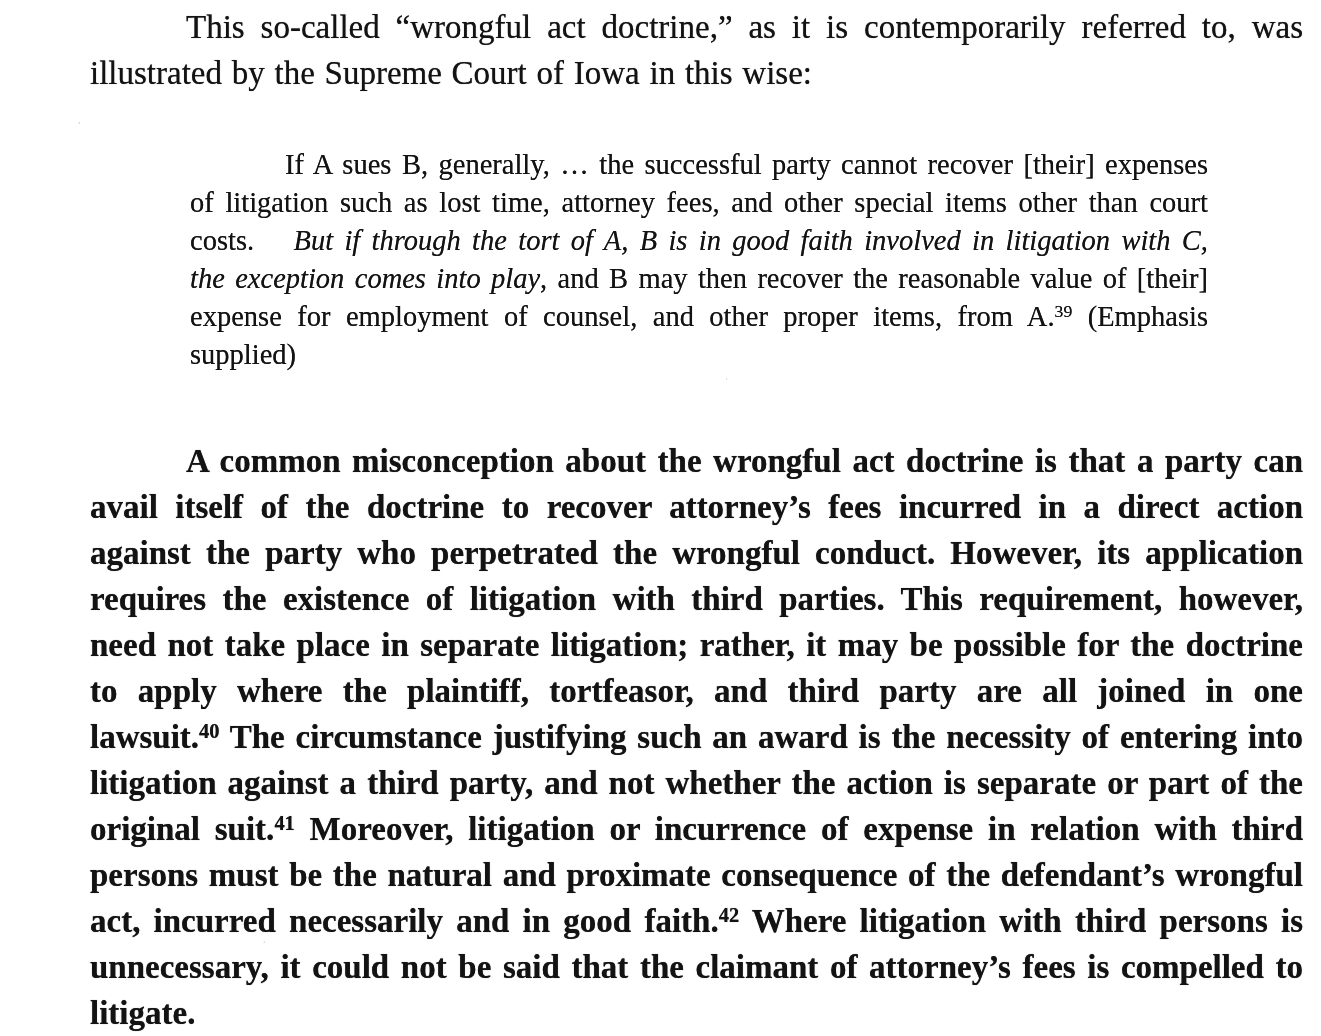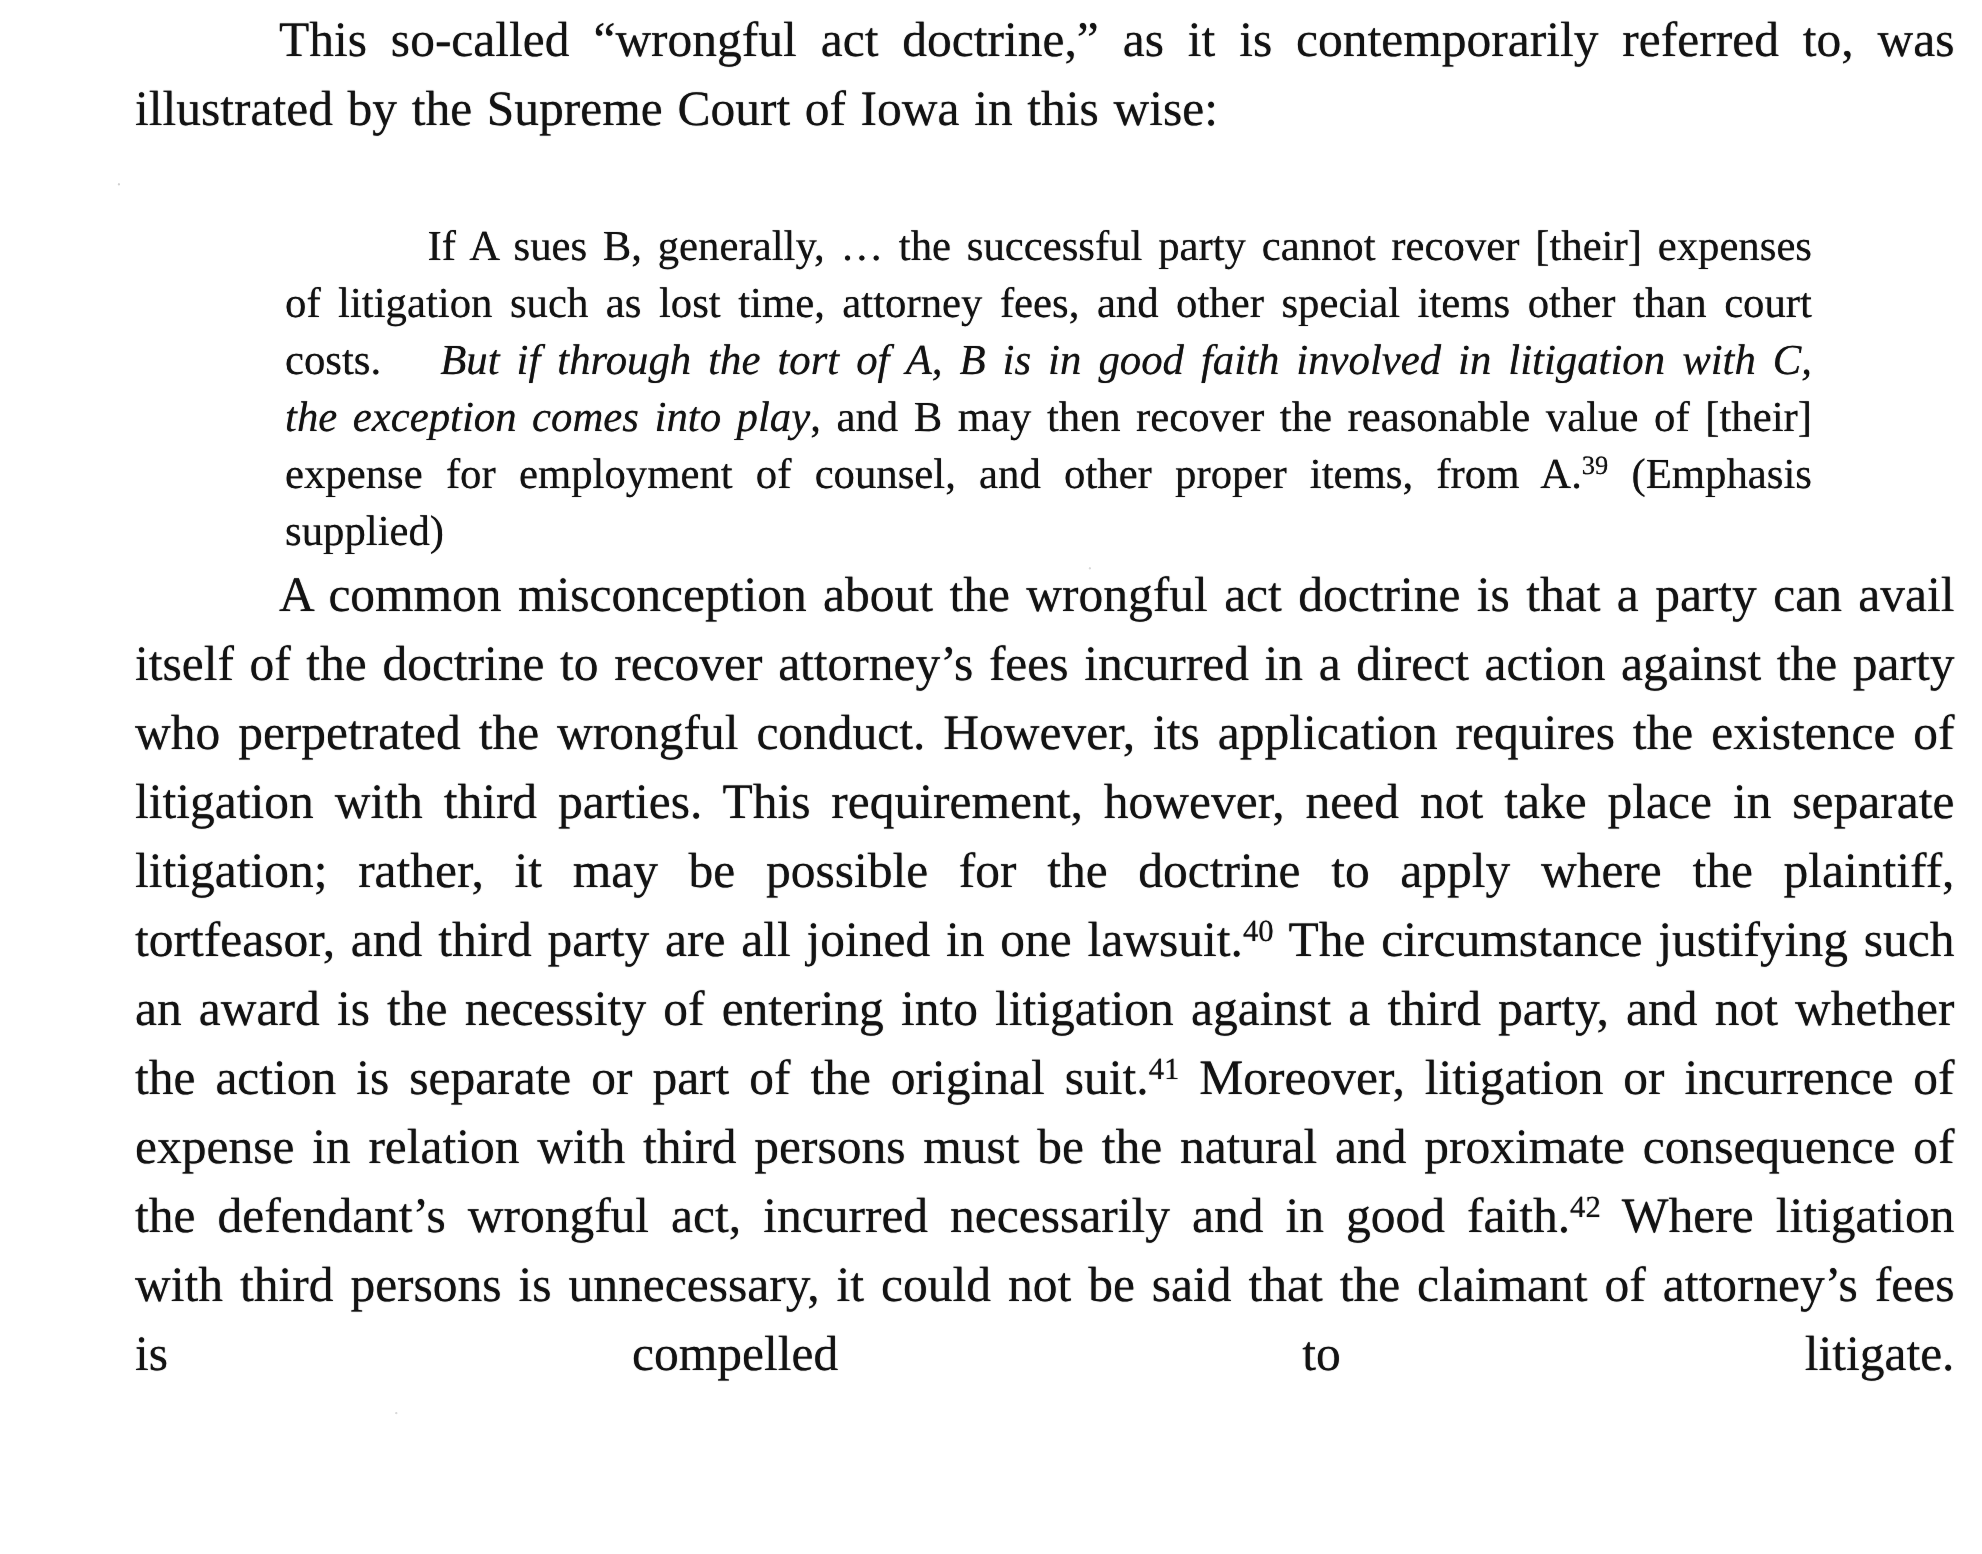--- a/index.html
+++ b/index.html
@@ -36,21 +36,23 @@
     display: block;
     margin: 50px 95px 0 100px;
     font-size: 28.5px;
     line-height: 38px;
     text-align: justify;
     text-indent: 95px;
     text-shadow: 0 0 0.6px rgba(0,0,0,0.75);
     word-spacing: 2px;
   }
   .body-para {
+    margin-top: 64px;
     text-align-last: justify;
+    font-weight: bold;
   }
   em { font-style: italic; margin-left: 28px; }
   sup {
     font-size: 0.62em;
     line-height: 0;
     vertical-align: baseline;
     position: relative;
     top: -0.5em;
   }
 </style>

